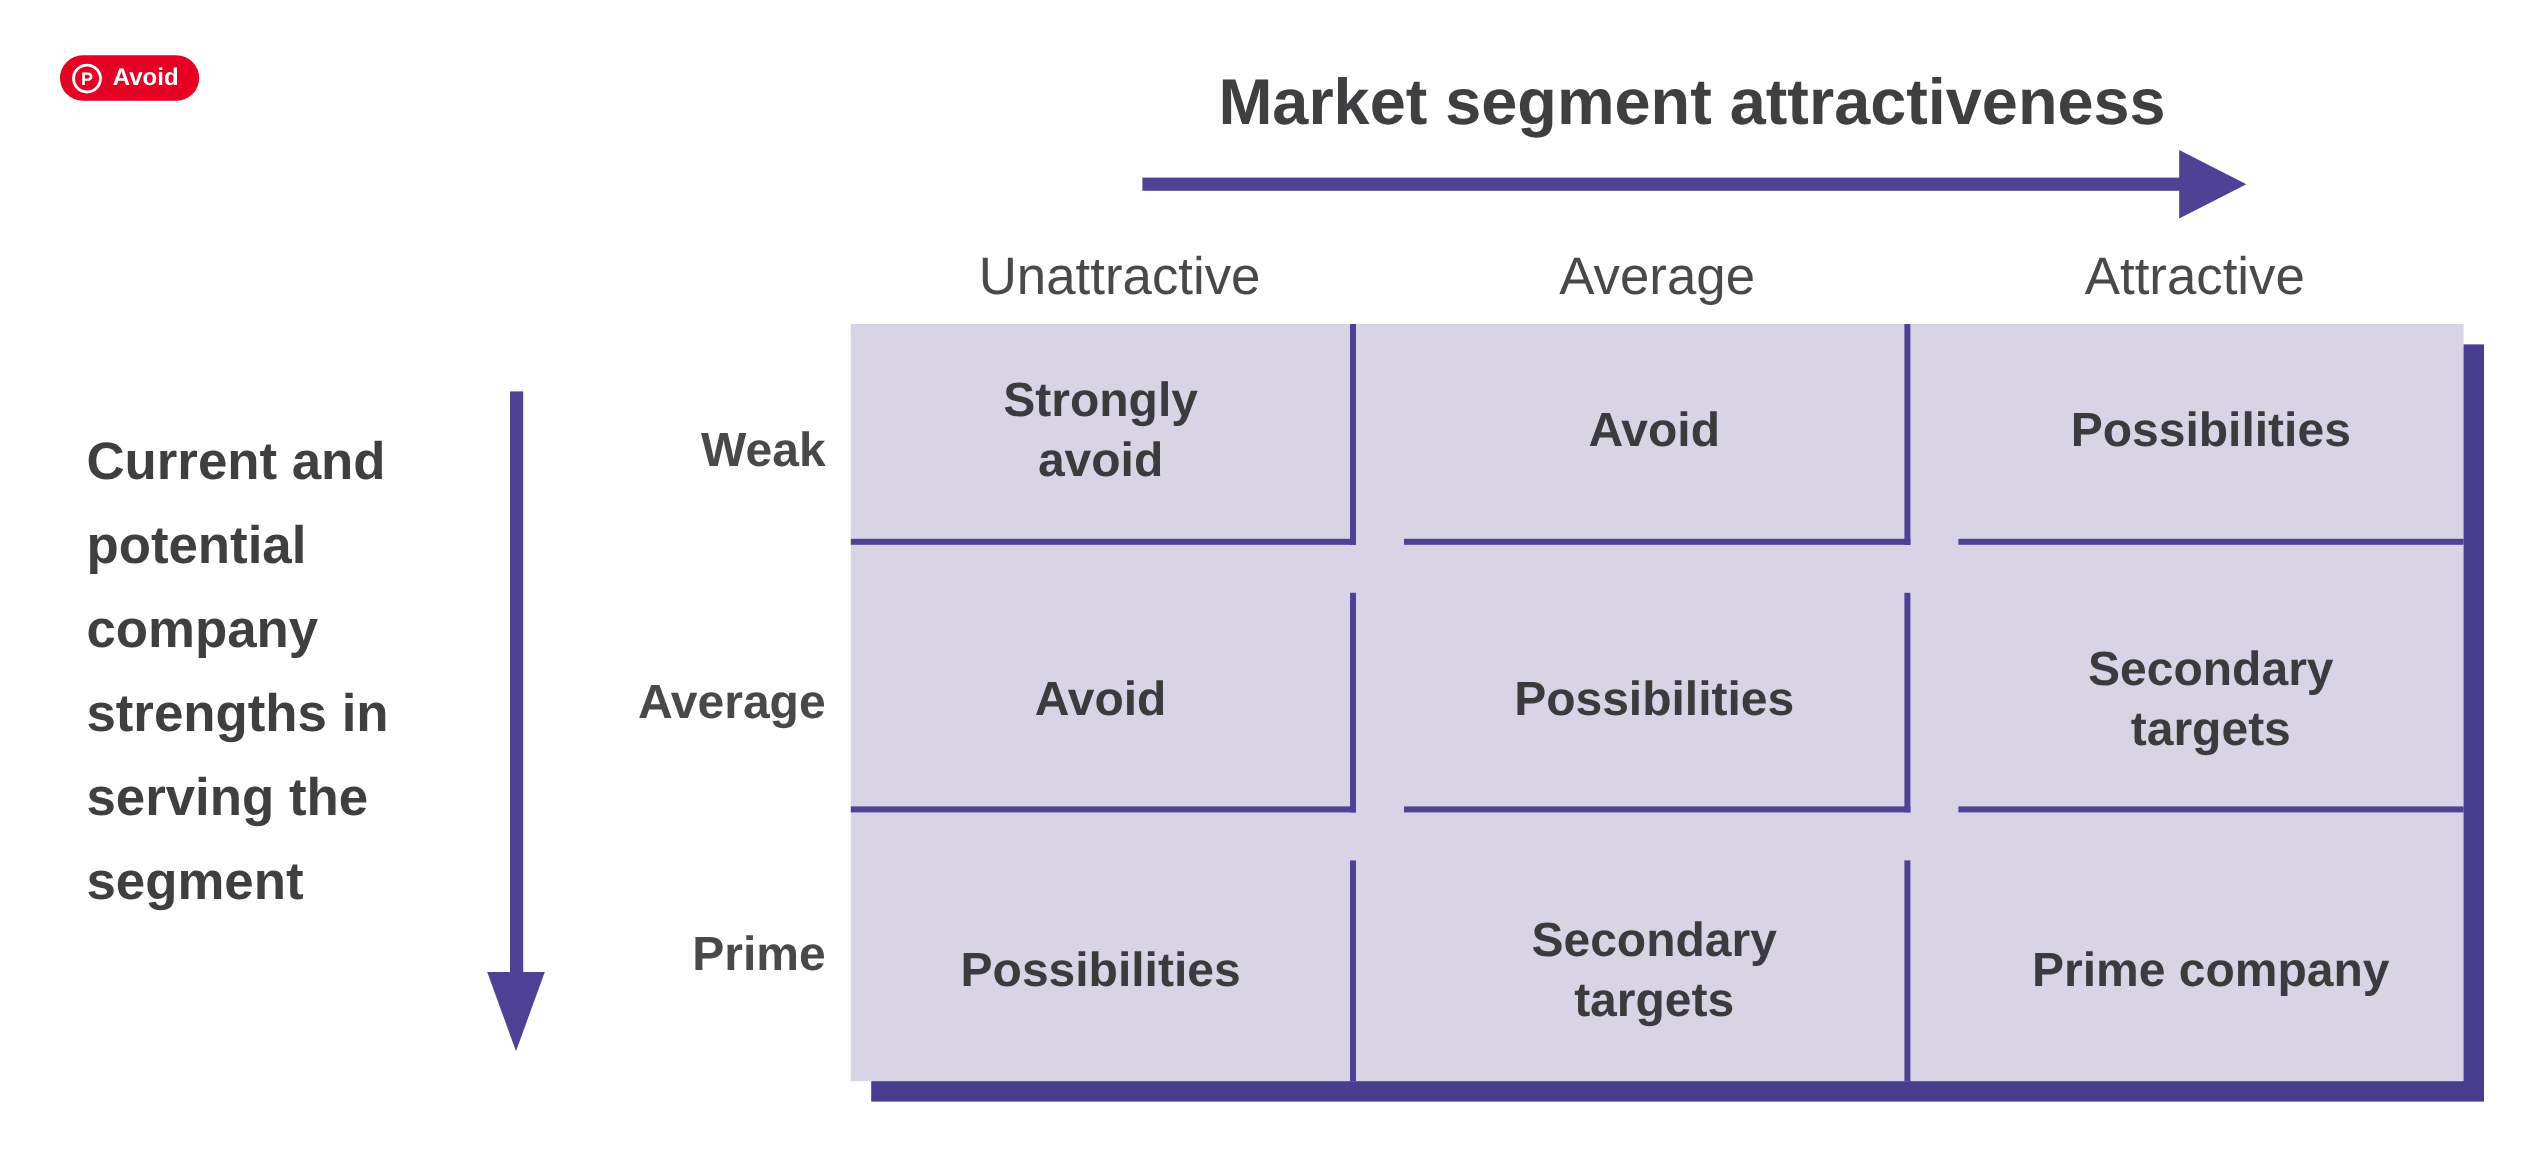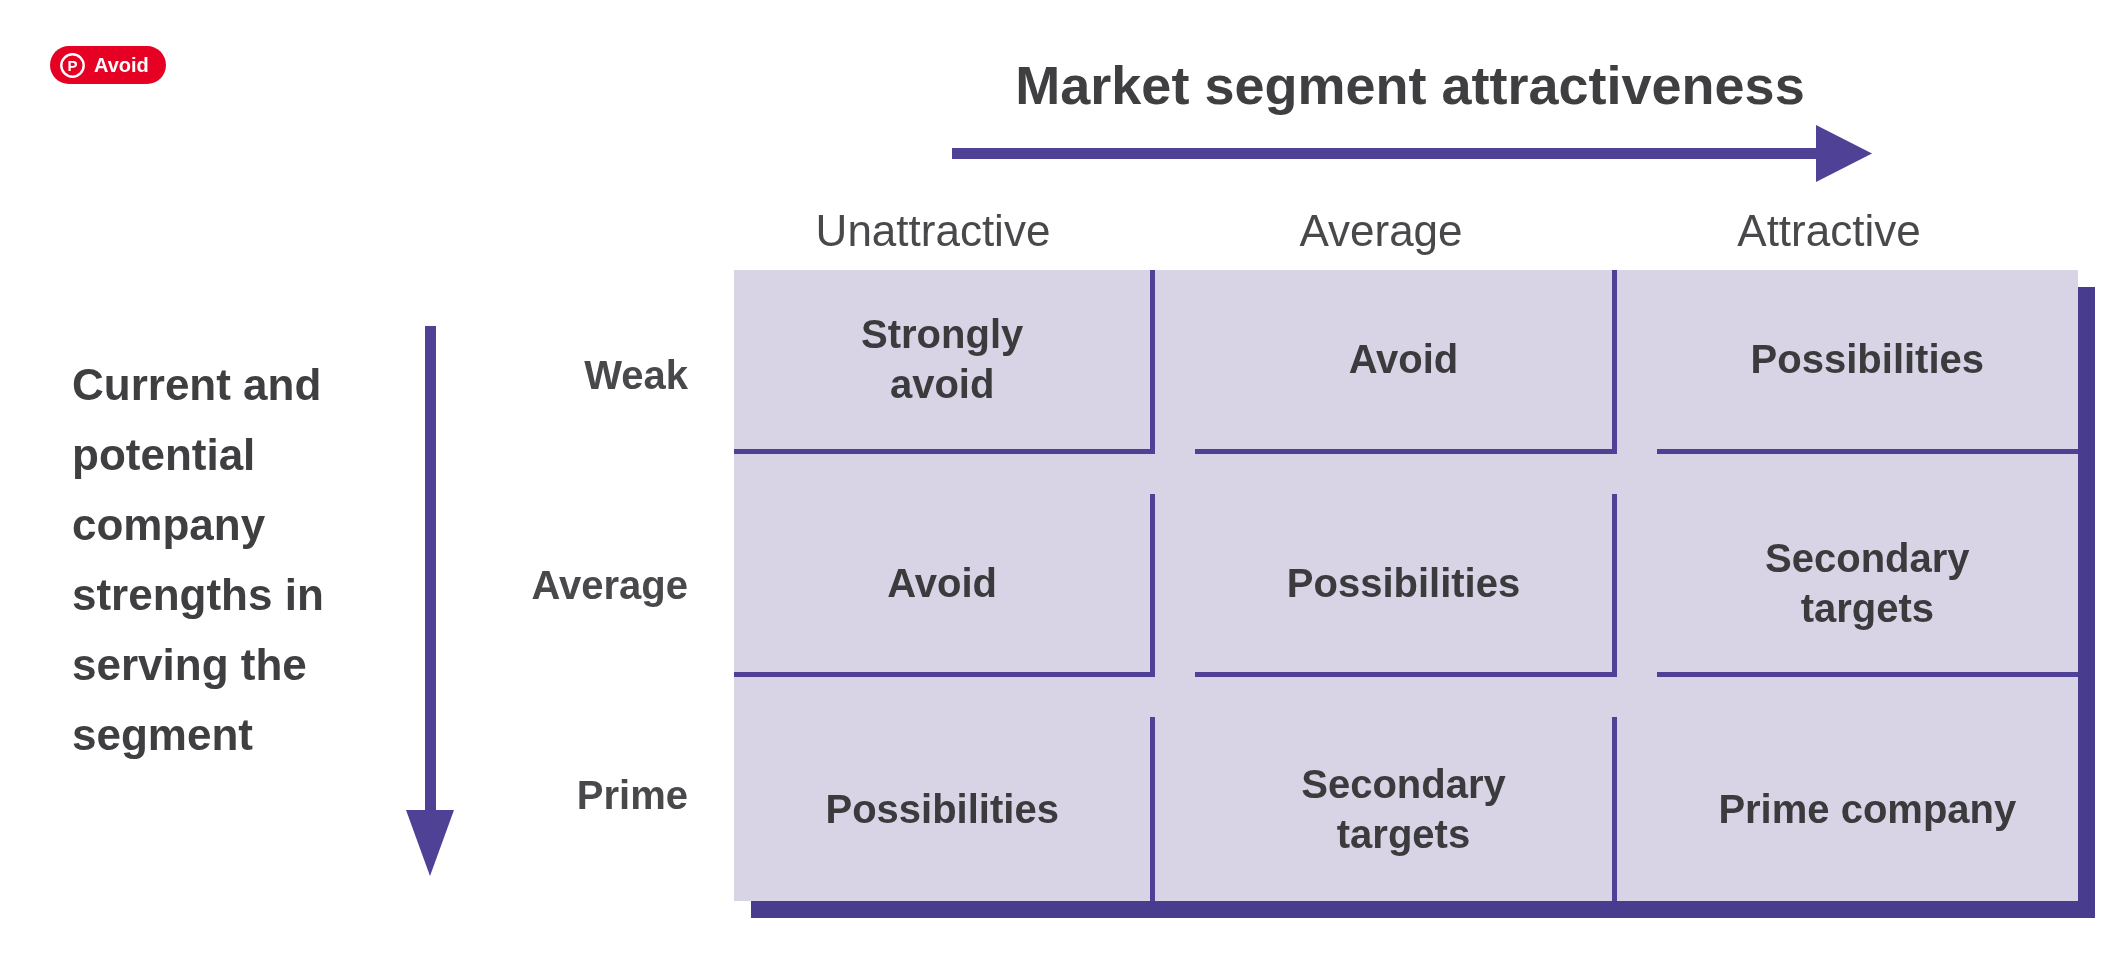--- a/index.html
+++ b/index.html
@@ -57,21 +57,21 @@
   
   .y-axis-title {
     position: absolute; left: 72px; top: 350px; width: 370px;
     font-size: 44px; font-weight: 700; color: #3f3e41;
     line-height: 70px;
     white-space: pre-line;
   }
 
   
   .matrix {
-    position: absolute; left: 734px; top: 270px;
+    position: absolute; left: 709px; top: 270px;
     width: 1344px; height: 631px;
     background: #d8d4e6;
     box-shadow: 17px 17px 0 0 #473c8e;
     display: grid;
     grid-template-columns: 1fr 1fr 1fr;
     grid-template-rows: 1fr 1fr 1fr;
     gap: 40px;
   }
   .matrix .cell {
     display: flex; align-items: center; justify-content: center;

